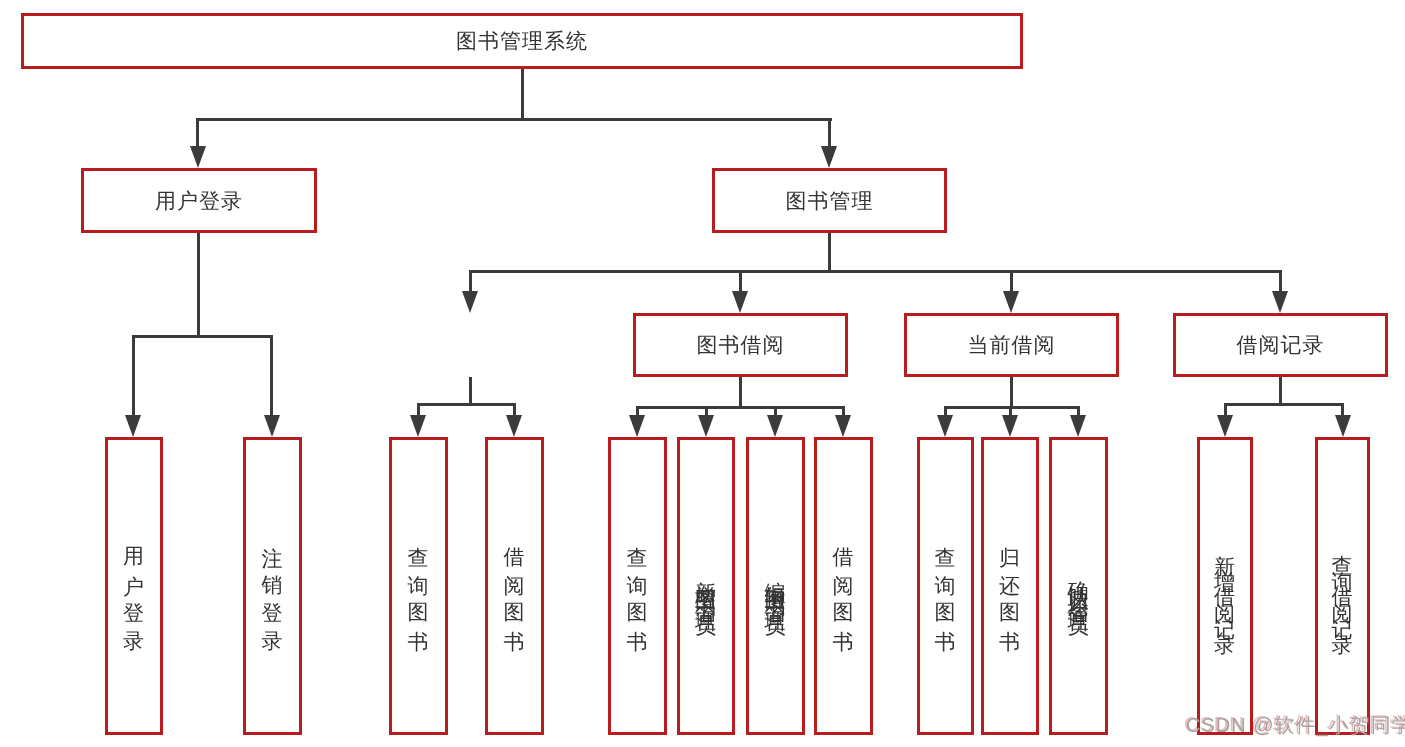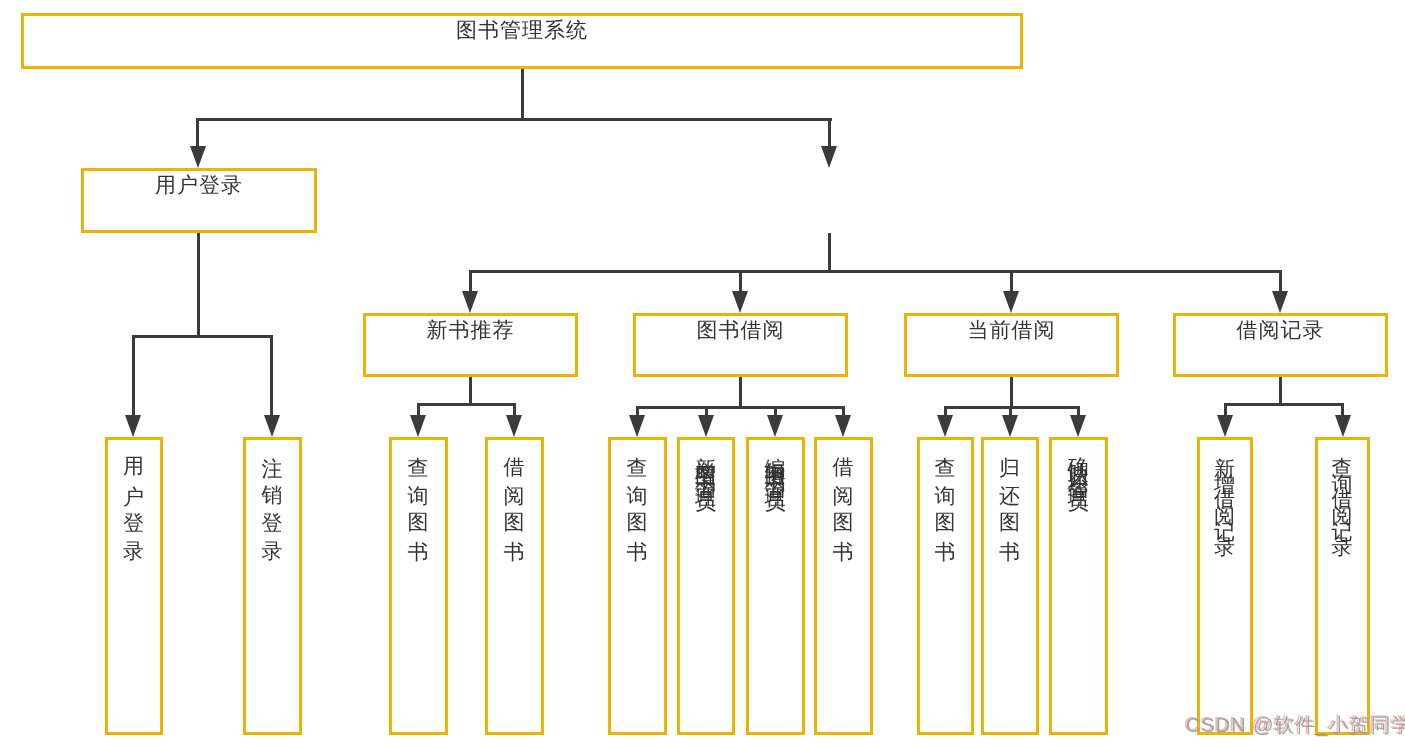--- a/index.html
+++ b/index.html
@@ -7,23 +7,23 @@
     position:relative;
     width:1405px;height:747px;
     background:#ffffff;
     overflow:hidden;
     font-family:"Liberation Sans","DejaVu Sans",sans-serif;
     color:#333333;
   }
   .box{
     position:absolute;
     box-sizing:border-box;
-    border:3px solid #eab308;
+    border:3px solid #b91c1c;
     background:#ffffff;
-    display:flex;align-items:flex-start;justify-content:center;
+    display:flex;align-items:center;justify-content:center;
   }
   .lbl{
     font-size:21px;
     color:#333333;
     letter-spacing:1px;
     white-space:nowrap;
   }
   .leaf .lbl{
     writing-mode:vertical-rl;
     text-orientation:mixed;
@@ -64,42 +64,42 @@
   <div class="vline" style="left:521px;top:69px;height:49px;"></div>
   <div class="hline" style="left:196px;top:118px;width:636px;"></div>
   <div class="vline" style="left:196px;top:118px;height:30px;"></div>
   <div class="arrow" style="left:190px;top:146px;"></div>
   <div class="vline" style="left:828px;top:118px;height:30px;"></div>
   <div class="arrow" style="left:821px;top:146px;"></div>
 
   <div class="box" style="left:81px;top:168px;width:236px;height:65px;">
     <span class="lbl">用户登录</span>
   </div>
+  <div class="box" style="left:712px;top:168px;width:235px;height:65px;">
+    <span class="lbl">图书管理</span>
+  </div>
 
   <div class="vline" style="left:197px;top:233px;height:102px;"></div>
   <div class="hline" style="left:132px;top:335px;width:141px;"></div>
   <div class="vline" style="left:132px;top:335px;height:82px;"></div>
   <div class="arrow" style="left:125px;top:415px;"></div>
   <div class="vline" style="left:270px;top:335px;height:82px;"></div>
   <div class="arrow" style="left:264px;top:415px;"></div>
 
   <div class="vline" style="left:828px;top:233px;height:37px;"></div>
   <div class="hline" style="left:469px;top:270px;width:813px;"></div>
   <div class="vline" style="left:469px;top:270px;height:23px;"></div>
   <div class="arrow" style="left:462px;top:291px;"></div>
   <div class="vline" style="left:739px;top:270px;height:23px;"></div>
   <div class="arrow" style="left:732px;top:291px;"></div>
   <div class="vline" style="left:1010px;top:270px;height:23px;"></div>
   <div class="arrow" style="left:1003px;top:291px;"></div>
   <div class="vline" style="left:1279px;top:270px;height:23px;"></div>
   <div class="arrow" style="left:1272px;top:291px;"></div>
 
-  <div class="box" style="left:363px;top:313px;width:215px;height:64px;">
-    <span class="lbl">新书推荐</span>
-  </div>
   <div class="box" style="left:904px;top:313px;width:215px;height:64px;">
     <span class="lbl">当前借阅</span>
   </div>
   <div class="box" style="left:633px;top:313px;width:215px;height:64px;">
     <span class="lbl">图书借阅</span>
   </div>
   <div class="box" style="left:1173px;top:313px;width:215px;height:64px;">
     <span class="lbl">借阅记录</span>
   </div>
 

